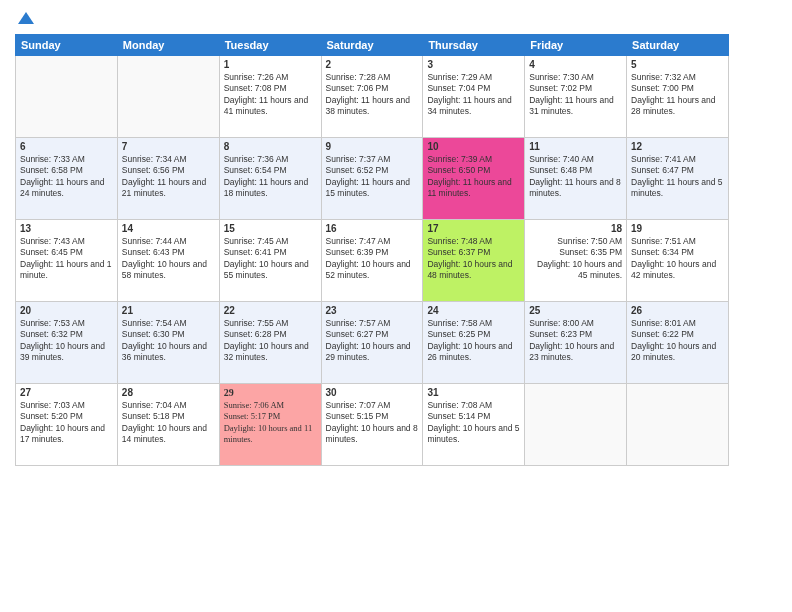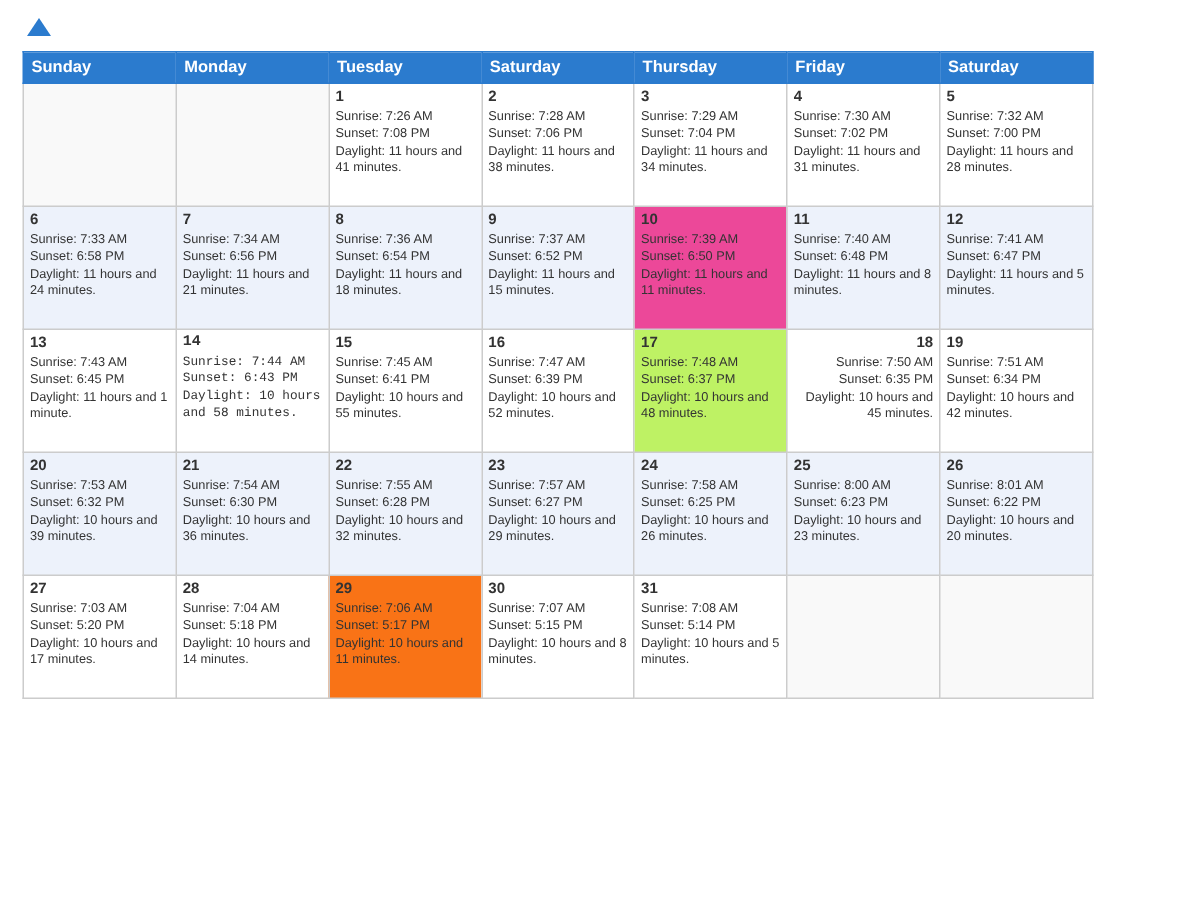--- a/index.html
+++ b/index.html
@@ -174,21 +174,21 @@
           <td style="background: rgb(237, 242, 251);">
             <span class="day-num">12</span>
             <div class="day-info">Sunrise: 7:41 AM<br>Sunset: 6:47 PM<br>Daylight: 11 hours and 5 minutes.</div>
           </td>
         </tr>
         <tr class="row-odd">
           <td style="background: rgb(255, 255, 255);">
             <span class="day-num">13</span>
             <div class="day-info">Sunrise: 7:43 AM<br>Sunset: 6:45 PM<br>Daylight: 11 hours and 1 minute.</div>
           </td>
-          <td style="background: rgb(255, 255, 255); font-family: Liberation Mono, monospace;">
+          <td style="background: rgb(255, 255, 255);">
             <span class="day-num">14</span>
             <div class="day-info">Sunrise: 7:44 AM<br>Sunset: 6:43 PM<br>Daylight: 10 hours and 58 minutes.</div>
           </td>
           <td style="background: rgb(255, 255, 255);">
             <span class="day-num">15</span>
             <div class="day-info">Sunrise: 7:45 AM<br>Sunset: 6:41 PM<br>Daylight: 10 hours and 55 minutes.</div>
           </td>
           <td style="background: rgb(255, 255, 255);">
             <span class="day-num">16</span>
             <div class="day-info">Sunrise: 7:47 AM<br>Sunset: 6:39 PM<br>Daylight: 10 hours and 52 minutes.</div>
@@ -238,21 +238,21 @@
         </tr>
         <tr class="row-odd">
           <td style="background: rgb(255, 255, 255);">
             <span class="day-num">27</span>
             <div class="day-info">Sunrise: 7:03 AM<br>Sunset: 5:20 PM<br>Daylight: 10 hours and 17 minutes.</div>
           </td>
           <td style="background: rgb(255, 255, 255);">
             <span class="day-num">28</span>
             <div class="day-info">Sunrise: 7:04 AM<br>Sunset: 5:18 PM<br>Daylight: 10 hours and 14 minutes.</div>
           </td>
-          <td style="background: #f97316;">
+          <td style="background: #fca5a5; font-family: Liberation Serif, serif;">
             <span class="day-num">29</span>
             <div class="day-info">Sunrise: 7:06 AM<br>Sunset: 5:17 PM<br>Daylight: 10 hours and 11 minutes.</div>
           </td>
           <td style="background: rgb(255, 255, 255);">
             <span class="day-num">30</span>
             <div class="day-info">Sunrise: 7:07 AM<br>Sunset: 5:15 PM<br>Daylight: 10 hours and 8 minutes.</div>
           </td>
           <td style="background: rgb(255, 255, 255);">
             <span class="day-num">31</span>
             <div class="day-info">Sunrise: 7:08 AM<br>Sunset: 5:14 PM<br>Daylight: 10 hours and 5 minutes.</div>

